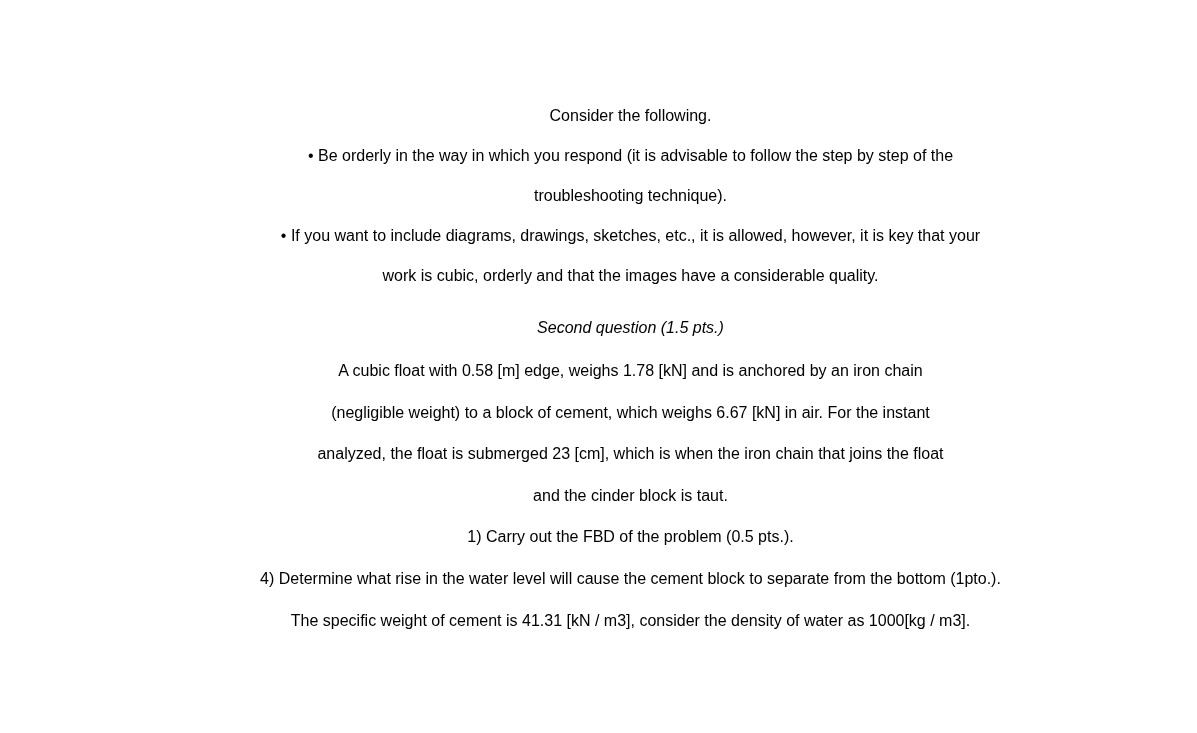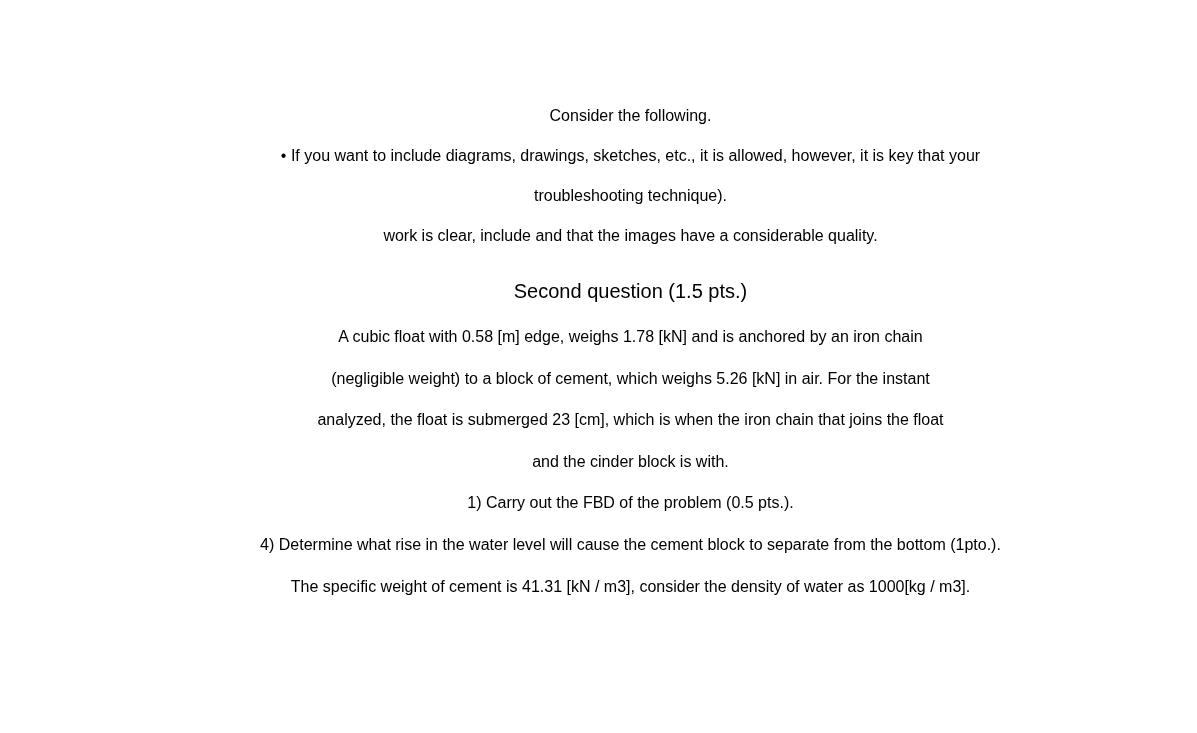--- a/index.html
+++ b/index.html
@@ -30,51 +30,53 @@
     .instructions-section p {
       line-height: 1.5;
       margin-bottom: 0;
     }
 
     .second-question-section {
       margin-top: 10px;
     }
 
     .question-title {
-      font-size: 20px;
+      font-size: 16px;
       margin-bottom: 18px;
       line-height: 1.5;
+      font-style: italic;
     }
 
     .question-body {
       line-height: 1.6;
     }
 
     .question-body p {
       margin-bottom: 4px;
     }
   </style>
 </head>
 <body>
 
 <div class="page-content">
 
   <div class="instructions-section">
     <p>Consider the following.</p>
+    <p>• Be orderly in the way in which you respond (it is advisable to follow the step by step of the</p>
+    <p>troubleshooting technique).</p>
     <p>• If you want to include diagrams, drawings, sketches, etc., it is allowed, however, it is key that your</p>
-    <p>troubleshooting technique).</p>
-    <p>work is clear, include and that the images have a considerable quality.</p>
+    <p>work is cubic, orderly and that the images have a considerable quality.</p>
   </div>
 
   <div class="second-question-section">
     <p class="question-title">Second question (1.5 pts.)</p>
     <div class="question-body">
       <p>A cubic float with 0.58 [m] edge, weighs 1.78 [kN] and is anchored by an iron chain</p>
-      <p>(negligible weight) to a block of cement, which weighs 5.26 [kN] in air. For the instant</p>
+      <p>(negligible weight) to a block of cement, which weighs 6.67 [kN] in air. For the instant</p>
       <p>analyzed, the float is submerged 23 [cm], which is when the iron chain that joins the float</p>
-      <p>and the cinder block is with.</p>
+      <p>and the cinder block is taut.</p>
       <p>1) Carry out the FBD of the problem (0.5 pts.).</p>
       <p>4) Determine what rise in the water level will cause the cement block to separate from the bottom (1pto.).</p>
       <p>The specific weight of cement is 41.31 [kN / m3], consider the density of water as 1000[kg / m3].</p>
     </div>
   </div>
 
 </div>
 
 </body></html>

